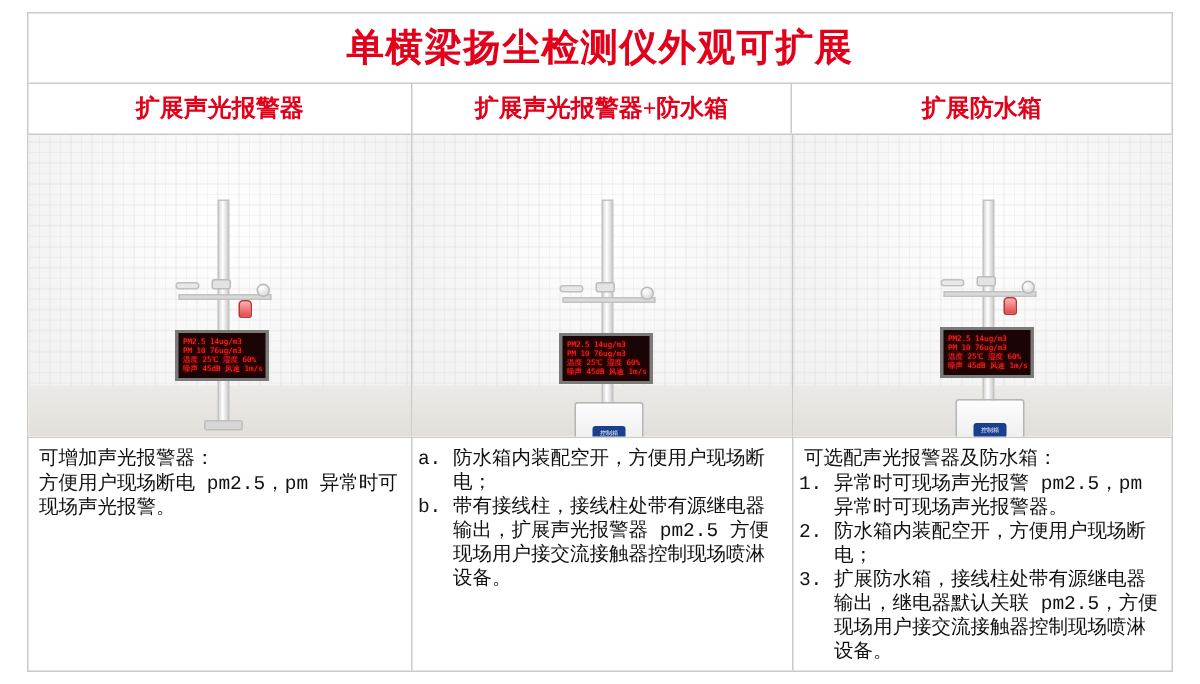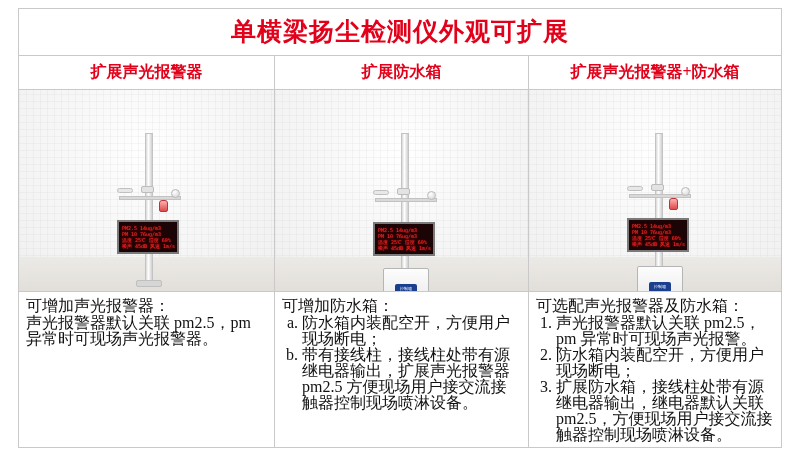--- a/index.html
+++ b/index.html
@@ -206,24 +206,24 @@
   }
 
   .text-row {
     flex: 1;
     display: flex;
     box-sizing: border-box;
   }
   .text-cell {
     box-sizing: border-box;
     padding: 6px 7px 4px 7px;
-    font-size: 16px;
+    font-size: 13px;
     line-height: 16px;
     color: #111;
-    font-family: Liberation Serif, serif;
+    font-family: Liberation Mono, monospace;
   }
   .text-cell + .text-cell { border-left: 1px solid #c9c9c9; }
   .t-head { margin: 0 0 1px 0; }
   ol.letters, ol.nums {
     margin: 0;
     padding-left: 20px;
   }
   ol.letters { list-style: lower-alpha; }
   ol.nums { list-style: decimal; }
   ol.letters li, ol.nums li {
@@ -236,22 +236,22 @@
 
 <div class="page">
   <div class="frame">
 
     <div class="title-row">
       <div class="main-title">单横梁扬尘检测仪外观可扩展</div>
     </div>
 
     <div class="head-row">
       <div class="head-cell col1">扩展声光报警器</div>
+      <div class="head-cell col3">扩展声光报警器+防水箱</div>
       <div class="head-cell col2">扩展防水箱</div>
-      <div class="head-cell col3">扩展声光报警器+防水箱</div>
     </div>
 
     <div class="img-row">
 
       <div class="img-cell col1">
         <div class="scene"></div>
         <div class="ground"></div>
         <div class="pole" style="left:126px;height:150px;"></div>
         <div class="base" style="left:117px;"></div>
         <div class="crossbar" style="left:100px;top:106px;width:62px;"></div>
@@ -307,35 +307,34 @@
           <div class="box-badge">控制箱</div>
         </div>
       </div>
 
     </div>
 
     <div class="text-row">
 
       <div class="text-cell col1">
         <p class="t-head">可增加声光报警器：</p>
-        <div>声光报警器默认关联 pm2.5，pm 异常时可现场声光报警器。</div>
+        <div>方便用户现场断电 pm2.5，pm 异常时可现场声光报警。</div>
       </div>
 
       <div class="text-cell col2">
-        <p class="t-head">可增加防水箱：</p>
         <ol class="letters">
           <li>防水箱内装配空开，方便用户现场断电；</li>
           <li>带有接线柱，接线柱处带有源继电器输出，扩展声光报警器 pm2.5 方便现场用户接交流接触器控制现场喷淋设备。</li>
         </ol>
       </div>
 
       <div class="text-cell col3">
         <p class="t-head">可选配声光报警器及防水箱：</p>
         <ol class="nums">
-          <li>声光报警器默认关联 pm2.5，pm 异常时可现场声光报警。</li>
+          <li>异常时可现场声光报警 pm2.5，pm 异常时可现场声光报警器。</li>
           <li>防水箱内装配空开，方便用户现场断电；</li>
           <li>扩展防水箱，接线柱处带有源继电器输出，继电器默认关联 pm2.5，方便现场用户接交流接触器控制现场喷淋设备。</li>
         </ol>
       </div>
 
     </div>
 
   </div>
 </div>
 

